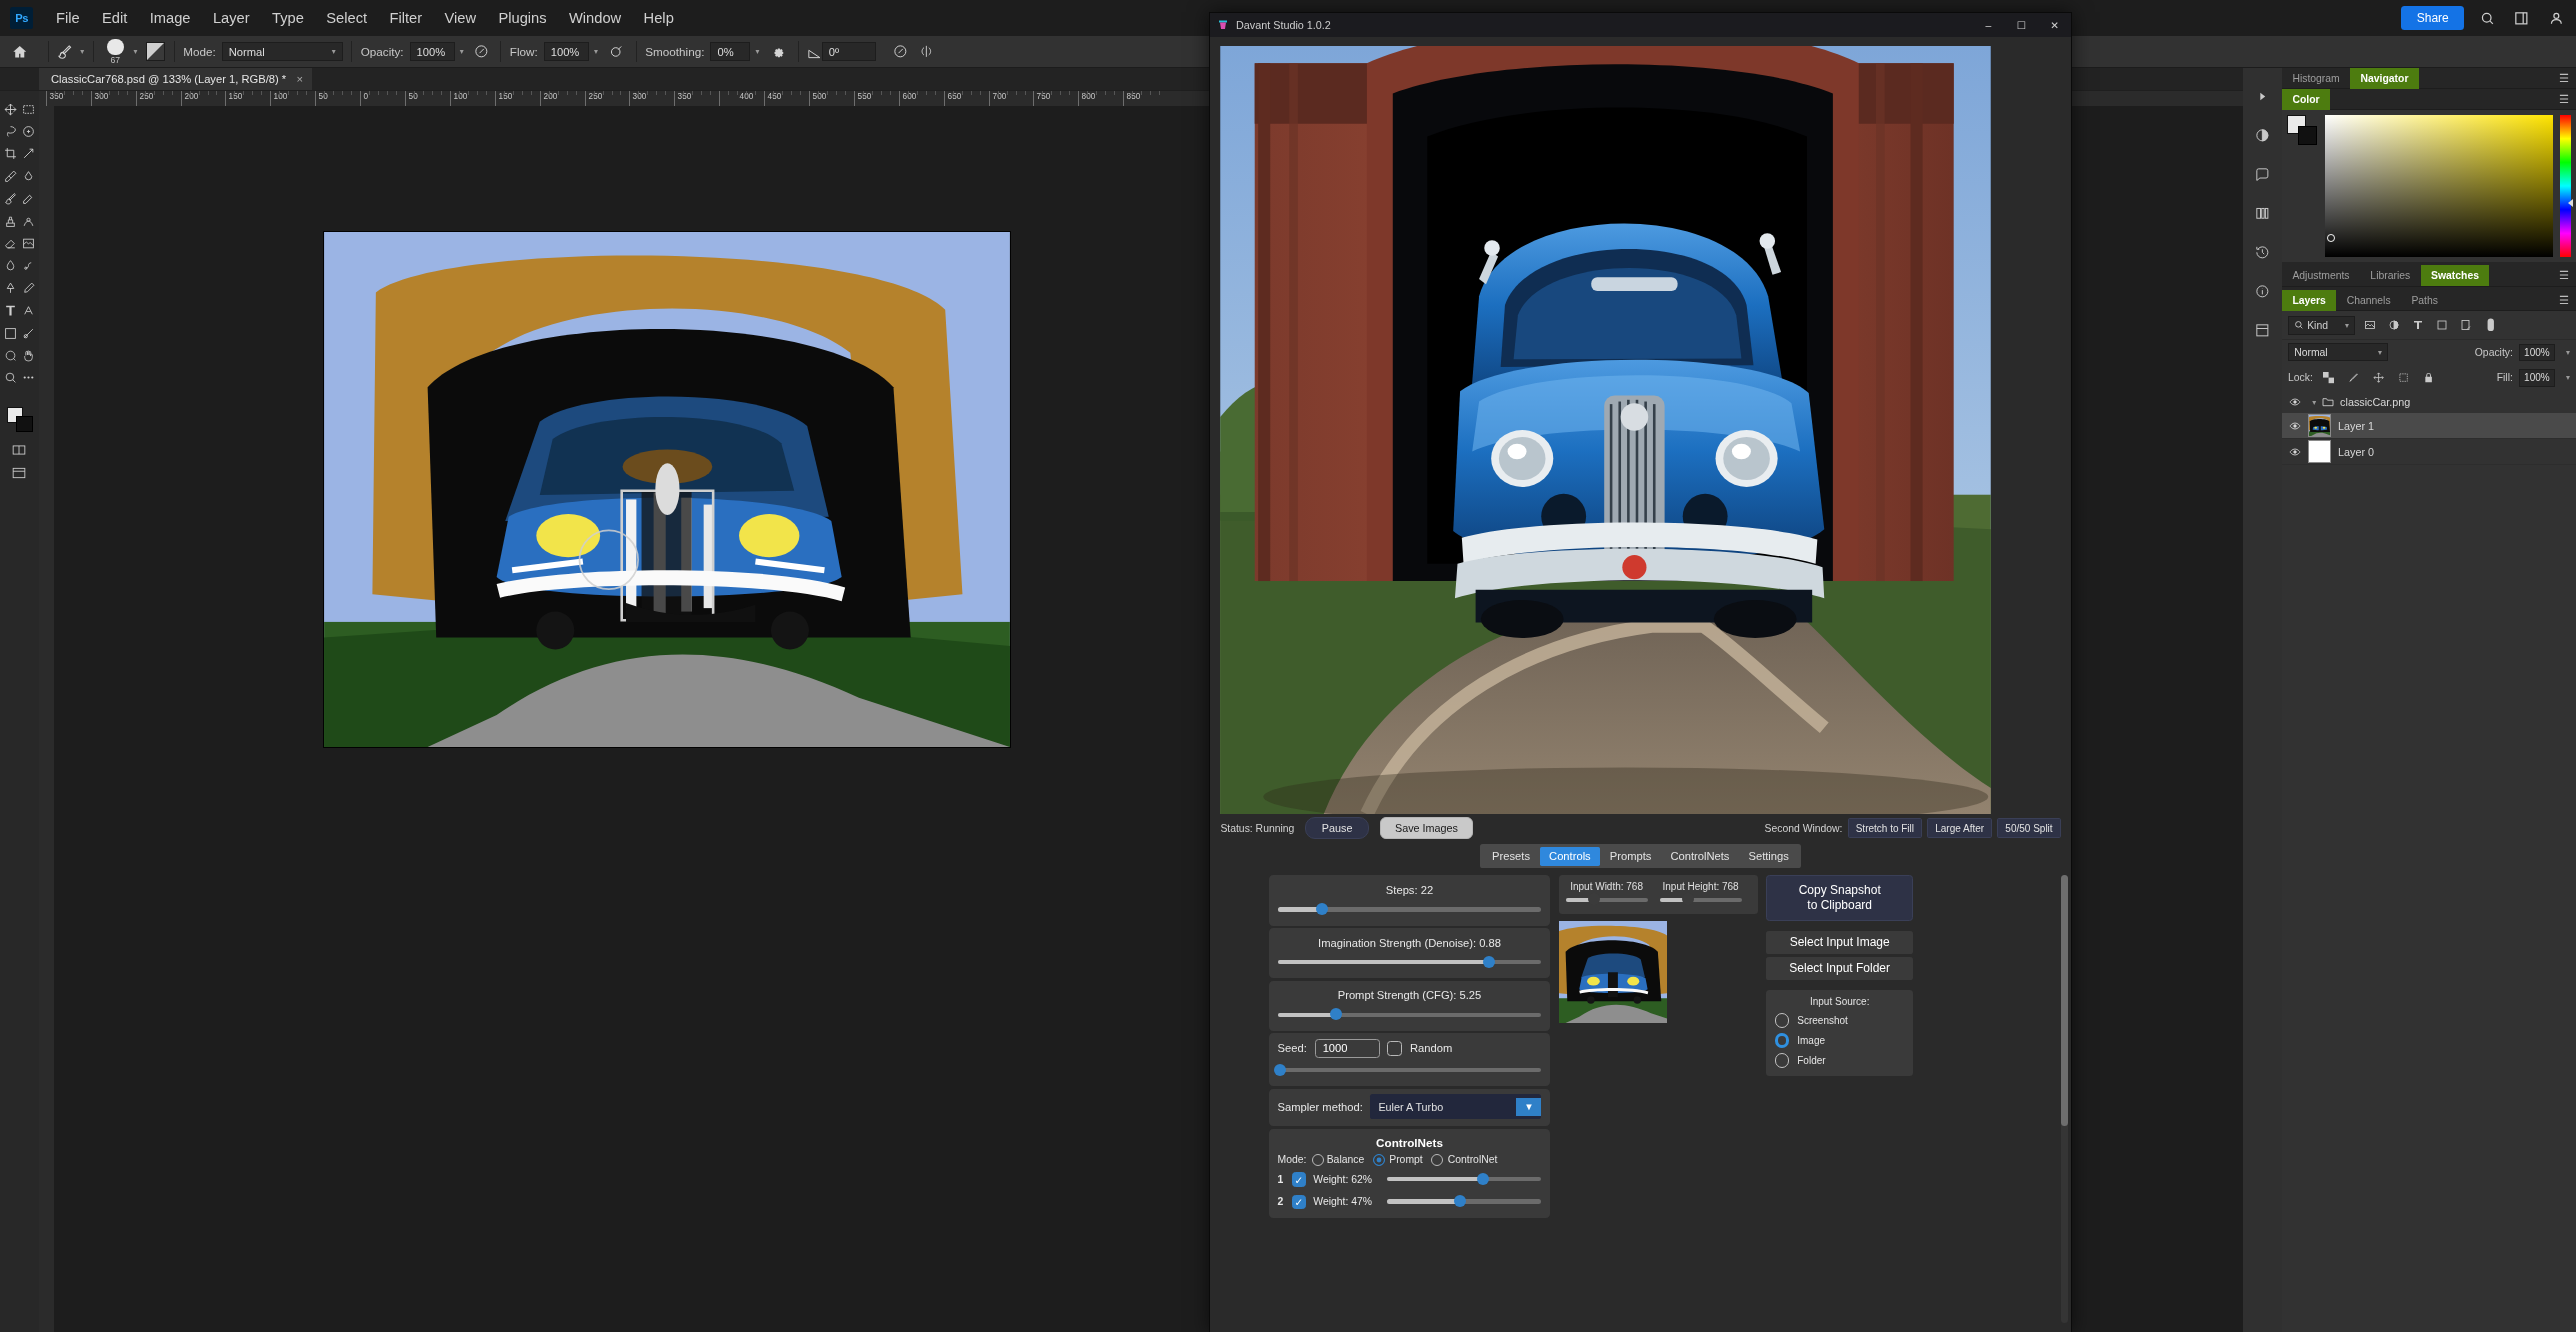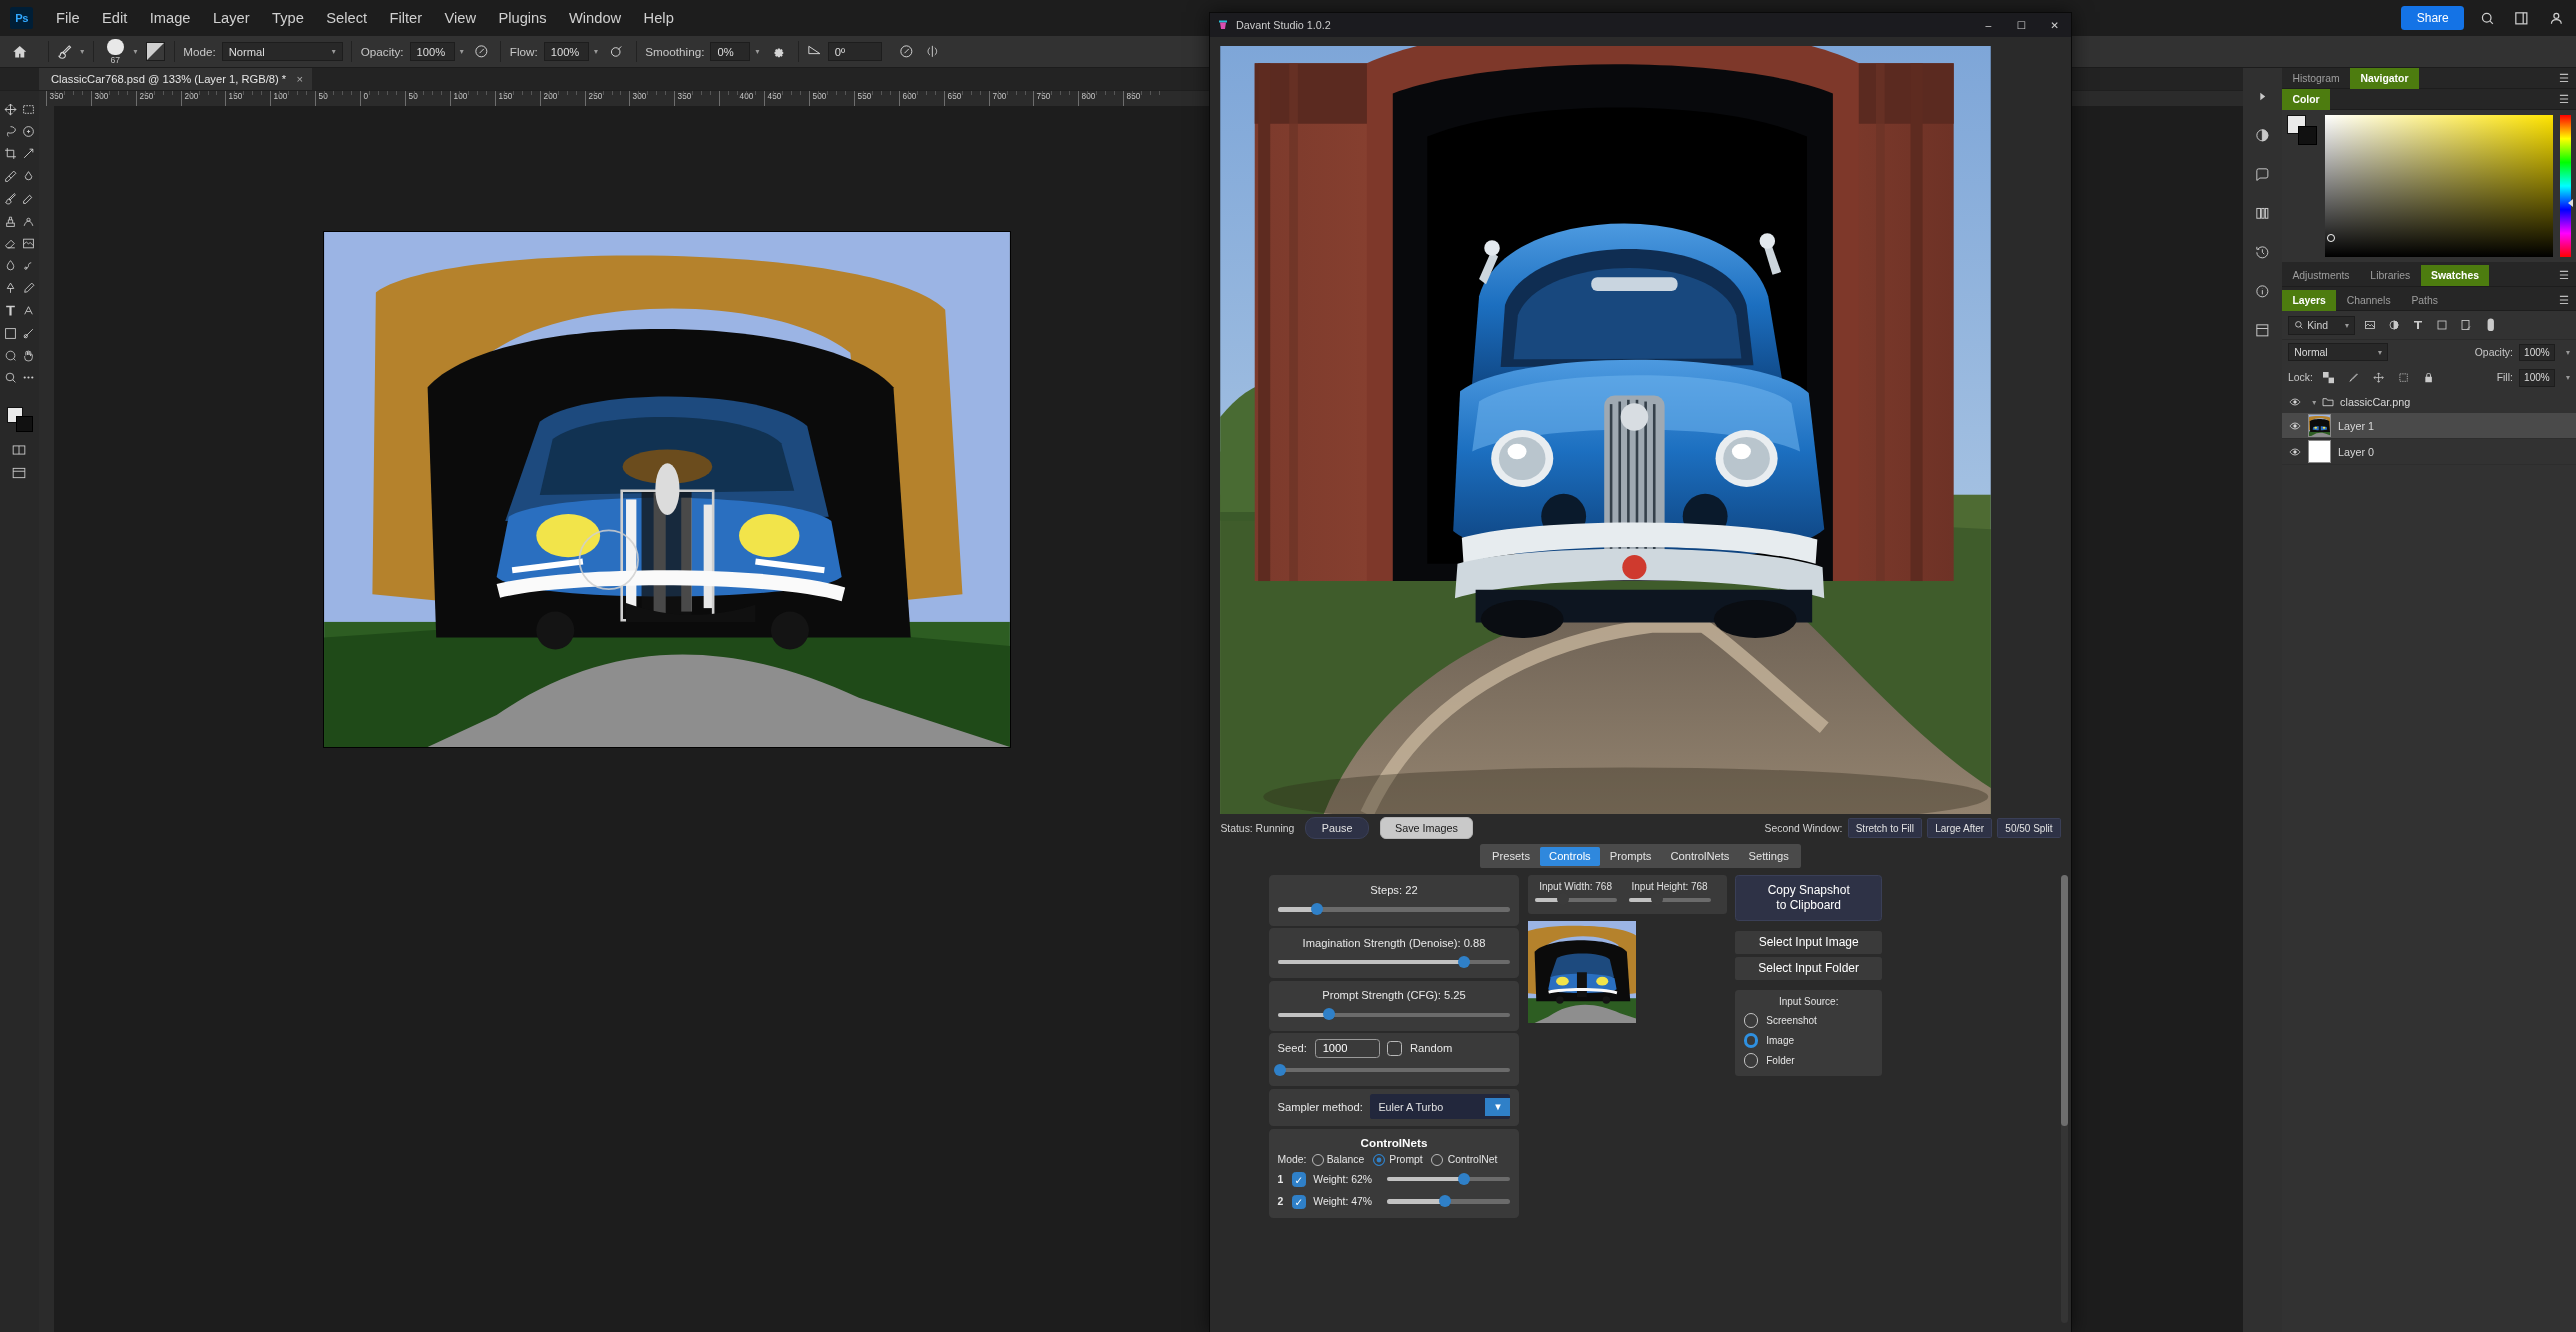--- a/index.html
+++ b/index.html
@@ -146,21 +146,21 @@
   .dv-right-group { margin-left:auto; display:flex; align-items:center; gap:5.2px; }
   .dv-sm-btn { background:#2e3246; border:0.9px solid #3a3f57; color:#e2e2e2;
     font-size:10px; padding:3.5px 7px; border-radius:1.7px; }
 
   .dv-tabs { display:flex; justify-content:center; padding-top:1.7px;}
   .dv-tabstrip { background:#4a4a4a; border-radius:2.6px; display:flex; padding:2.6px; }
   .dv-tab { font-size:11.2px; color:#e4e4e4; padding:3.5px 9.5px; border-radius:1.7px; }
   .dv-tab.active { background:#2f88dd; color:#fff; }
 
   .dv-content { flex:1; display:flex; padding:7px 10.4px 0 59px; gap:0; position:relative;}
-  .ctrl-col { width:250px; }
+  .ctrl-col { width:281px; }
   .ctrl-card { background:#3a3a3a; border-radius:4.3px; padding:5.2px 8.6px 7px 8.6px;
     margin-bottom:2.6px; }
   .ctrl-label { text-align:center; font-size:11.2px; color:#e8e8e8; padding:3.5px 0 5.2px 0;}
   .slider { position:relative; height:12px; margin:1.7px 0 3.5px 0; }
   .slider .track { position:absolute; left:0; right:0; top:4.3px; height:4.3px;
     background:#6b6b6b; border-radius:2.6px; }
   .slider .fill { position:absolute; left:0; top:4.3px; height:4.3px;
     background:#c2c2c2; border-radius:2.6px; }
   .slider .knob { position:absolute; top:0; width:12px; height:12px; border-radius:50%;
     background:#2f80c8; transform:translateX(-50%); }
@@ -310,21 +310,21 @@
     <div style="display:flex;align-items:center;">
       <div class="ob-field" style="min-width:40px;">0%</div>
       <span class="caret">▾</span>
     </div>
     <div style="width:22.4px;display:flex;justify-content:center;margin-left:7px;">
       <svg width="14" height="14" viewBox="0 0 24 24" fill="currentColor">
           <path d="M12 8a4 4 0 100 8 4 4 0 000-8zm9 4-2-1 1-2-2-2-2 1-1-2h-3l-1 2-2-1-2 2 1 2-2 1v3l2 1-1 2 2 2 2-1 1 2h3l1-2 2 1 2-2-1-2 2-1z"></path>
         </svg>
     </div>
     <div class="ob-sep"></div>
-    <div style="display:flex;align-items:flex-start;gap:6px;">
+    <div style="display:flex;align-items:flex-end;">
       <svg width="14.7" height="14.7" viewBox="0 0 24 24" fill="none" stroke="currentColor" stroke-width="1.6">
           <path d="M3 19h18L3 7z"></path>
         </svg>
       <div class="ob-field" style="min-width:54px;">0º</div>
     </div>
     <div style="width:26px;display:flex;justify-content:center;margin-left:12px;">
       <svg width="14.7" height="14.7" viewBox="0 0 24 24" fill="none" stroke="currentColor" stroke-width="1.6">
           <circle cx="12" cy="12" r="9"></circle>
           <path d="M16 8 9 15"></path>
         </svg>

